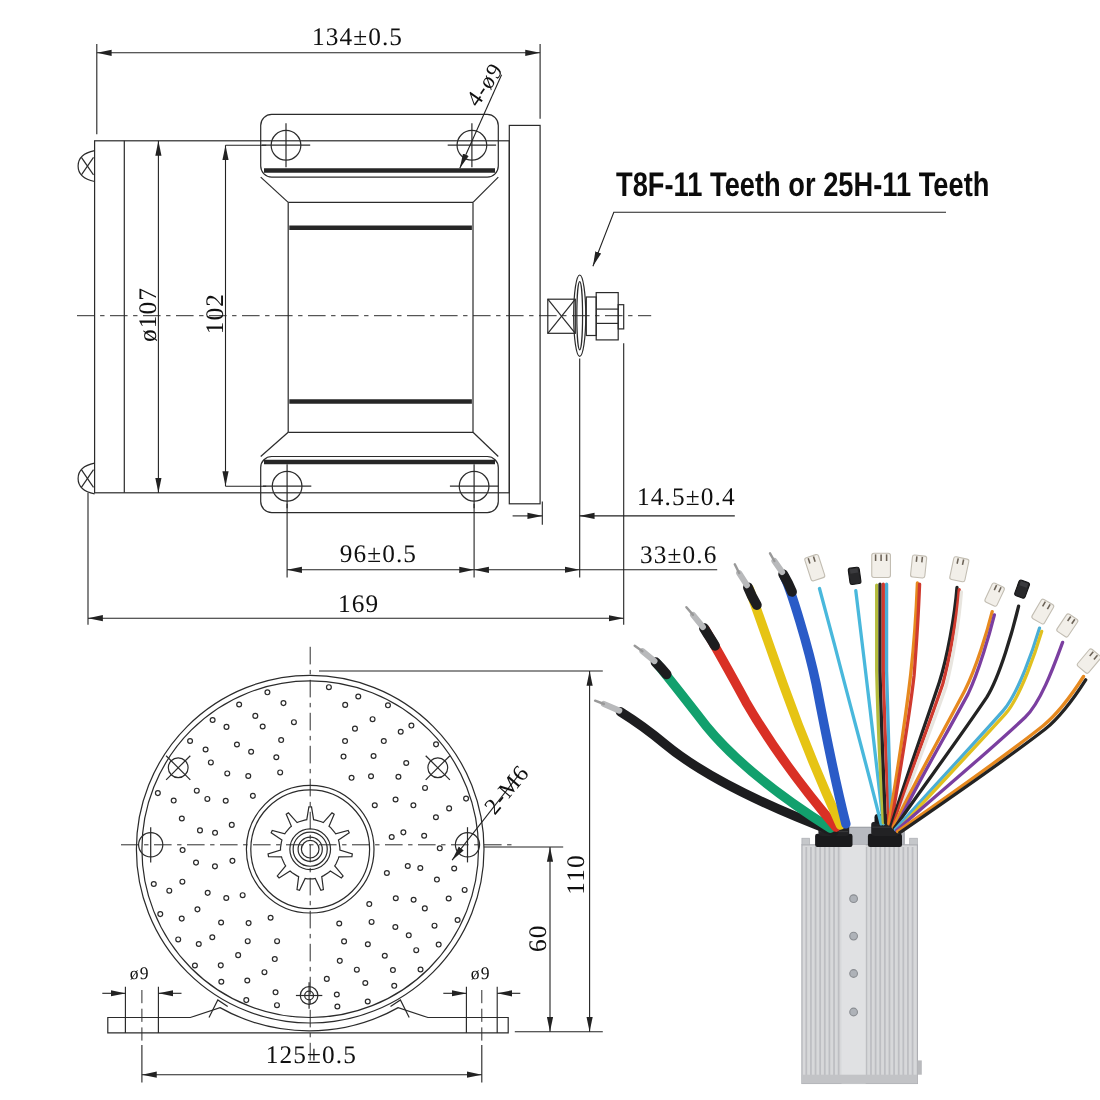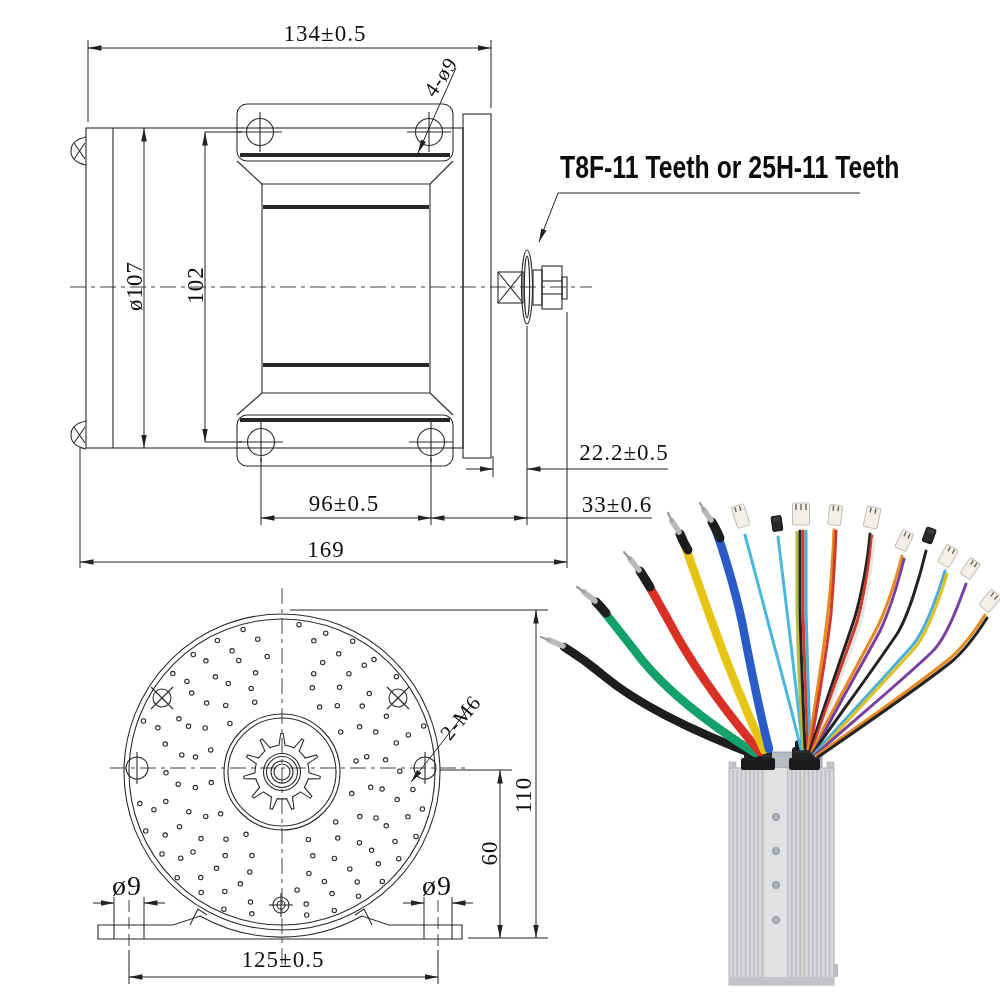--- a/index.html
+++ b/index.html
@@ -1,21 +1,21 @@
 <!DOCTYPE html>
 <html><head>
 <meta charset="utf-8">
 <style>
   html,body{margin:0;padding:0;background:#ffffff;}
   #stage{position:relative;width:1000px;height:1000px;background:#ffffff;overflow:hidden;
          font-family:"Liberation Serif","DejaVu Serif",serif;color:#101010;border-radius:18px;}
   #art{position:absolute;left:0;top:0;}
   .dim{position:absolute;white-space:nowrap;font-size:23px;letter-spacing:1px;
        transform:translate(-50%,-50%);line-height:1;}
-  .dim.small{font-size:28px;}
+  .dim.small{font-size:16px;}
   .dim.rot90{transform:translate(-50%,-50%) rotate(-90deg);}
   .dim.rot55{transform:translate(-50%,-50%) rotate(-55deg);font-size:21px;}
   .dim.rot50{transform:translate(-50%,-50%) rotate(-50deg);font-size:21px;}
   .note{position:absolute;white-space:nowrap;font-family:"Liberation Sans","DejaVu Sans",sans-serif;
         font-weight:bold;font-size:31px;transform-origin:left top;transform:scaleX(0.80);
         letter-spacing:0px;color:#0c0c0c;}
   svg .ln{stroke:#2b2b2b;stroke-width:1.1;fill:none;}
   svg .thick{stroke:#262626;stroke-width:4.2;fill:none;}
   svg .cl{stroke:#2b2b2b;stroke-width:0.9;fill:none;stroke-dasharray:16 5 4 5;}
   svg .dsh{stroke:#2b2b2b;stroke-width:0.9;fill:none;stroke-dasharray:12 5;}
@@ -504,21 +504,21 @@
       </g>
     </g>
   </g>
 </svg>
 
 <div class="dim" style="left:325px;top:33px;">134±0.5</div>
 <div class="dim rot55" style="left:441px;top:77px;">4-ø9</div>
 <div class="dim rot90" style="left:134px;top:286px;">ø107</div>
 <div class="dim rot90" style="left:195px;top:285px;">102</div>
 <div class="note" style="left:560px;top:150px;">T8F-11 Teeth or 25H-11 Teeth</div>
-<div class="dim" style="left:624px;top:452px;">22.2±0.5</div>
+<div class="dim" style="left:624px;top:452px;">14.5±0.4</div>
 <div class="dim" style="left:344px;top:503px;">96±0.5</div>
 <div class="dim" style="left:617px;top:504px;">33±0.6</div>
 <div class="dim" style="left:326px;top:549px;">169</div>
 <div class="dim rot50" style="left:461px;top:718px;">2-M6</div>
 <div class="dim rot90" style="left:523px;top:795px;">110</div>
 <div class="dim rot90" style="left:489px;top:853px;">60</div>
 <div class="dim small" style="left:127px;top:886px;">ø9</div>
 <div class="dim small" style="left:437px;top:886px;">ø9</div>
 <div class="dim" style="left:283px;top:959px;">125±0.5</div>
 

